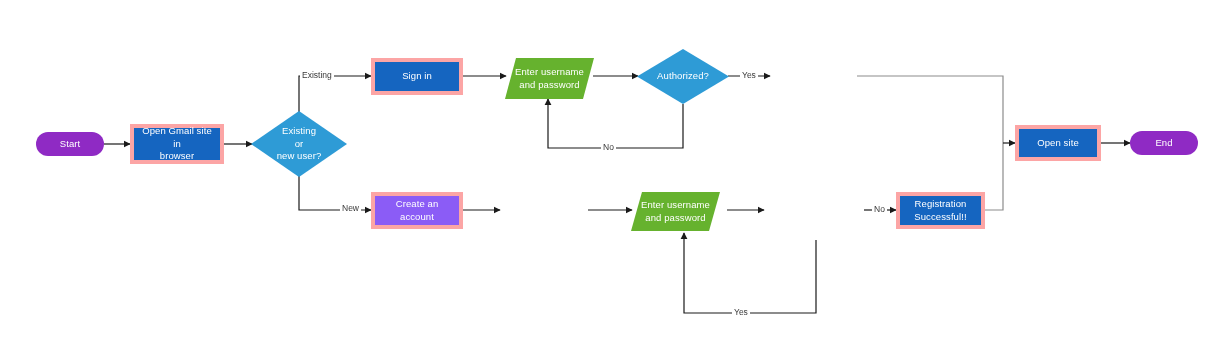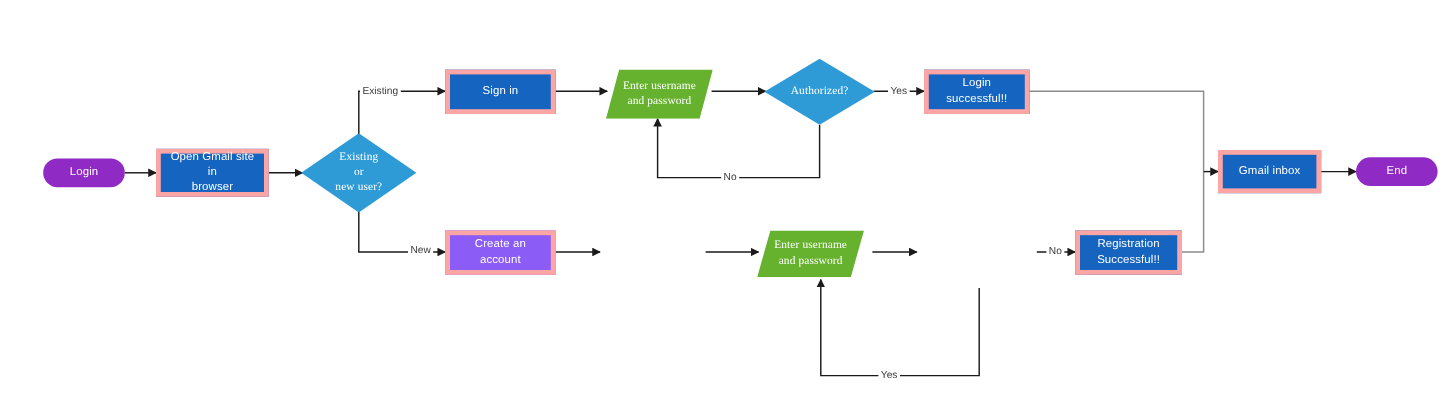--- a/index.html
+++ b/index.html
@@ -60,21 +60,20 @@
     left: 0;
     top: 0;
     width: 100%;
     height: 100%;
     z-index: 0;
   }
   .node-decision .node-label,
   .node-io .node-label {
     position: relative;
     z-index: 1;
-    font-family: Liberation Serif, serif;
   }
   .edge-label {
     position: absolute;
     font-size: 8.5px;
     color: #3a3a3a;
     background: #ffffff;
     padding: 0 2px;
     white-space: nowrap;
     z-index: 3;
     line-height: 1;
@@ -133,21 +132,21 @@
       <path d="M 985 210 L 1003 210 L 1003 143"></path>
     </g>
 
     <g stroke="#1a1a1a" stroke-width="1.2" fill="none">
 
       <path d="M 1003 143 L 1015 143" marker-end="url(#arrowDark)"></path>
     </g>
   </svg>
 
   <div class="node node-terminator" style="left:36px; top:132px; width:68px; height:24px; background:#8f2ac4;">
-    <span class="node-label">Login</span>
+    <span class="node-label">Start</span>
   </div>
 
   <div class="node node-process" style="left:130px; top:124px; width:94px; height:40px; background:#1565c0;">
     <span class="node-label">
       <span>Open Gmail site in</span><br>
       <span>browser</span>
     </span>
   </div>
 
   <div class="node node-decision" style="left:251px; top:111px; width:96px; height:66px;">
@@ -175,23 +174,20 @@
     </span>
   </div>
 
   <div class="node node-decision" style="left:637px; top:49px; width:92px; height:55px;">
     <svg class="shape" viewBox="0 0 92 55" preserveAspectRatio="none">
       <polygon points="46,0 92,27.5 46,55 0,27.5" fill="#2e9bd6"></polygon>
     </svg>
     <span class="node-label">Authorized?</span>
   </div>
 
-  <div class="node node-process" style="left:770px; top:58px; width:88px; height:37px; background:#1565c0;">
-    <span class="node-label">Login successful!!</span>
-  </div>
 
   <div class="node node-process" style="left:371px; top:192px; width:92px; height:37px; background:#8b5cf6;">
     <span class="node-label">Create an account</span>
   </div>
 
 
   <div class="node node-io" style="left:631px; top:192px; width:89px; height:39px;">
     <svg class="shape" viewBox="0 0 89 39" preserveAspectRatio="none">
       <polygon points="11,0 89,0 78,39 0,39" fill="#66b22e"></polygon>
     </svg>
@@ -203,21 +199,21 @@
 
 
   <div class="node node-process" style="left:896px; top:192px; width:89px; height:37px; background:#1565c0;text-align:center;">
     <span class="node-label">
       <span>Registration</span><br>
       <span>Successful!!</span>
     </span>
   </div>
 
   <div class="node node-process" style="left:1015px; top:125px; width:86px; height:36px; background:#1565c0;">
-    <span class="node-label">Gmail inbox</span>
+    <span class="node-label">Open site</span>
   </div>
 
   <div class="node node-terminator" style="left:1130px; top:131px; width:68px; height:24px; background:#8f2ac4;">
     <span class="node-label">End</span>
   </div>
 
   <div class="edge-label" style="left:300px; top:71px;">Existing</div>
 
   <div class="edge-label" style="left:303px; top:204px;margin-left:37px;">New</div>
 

